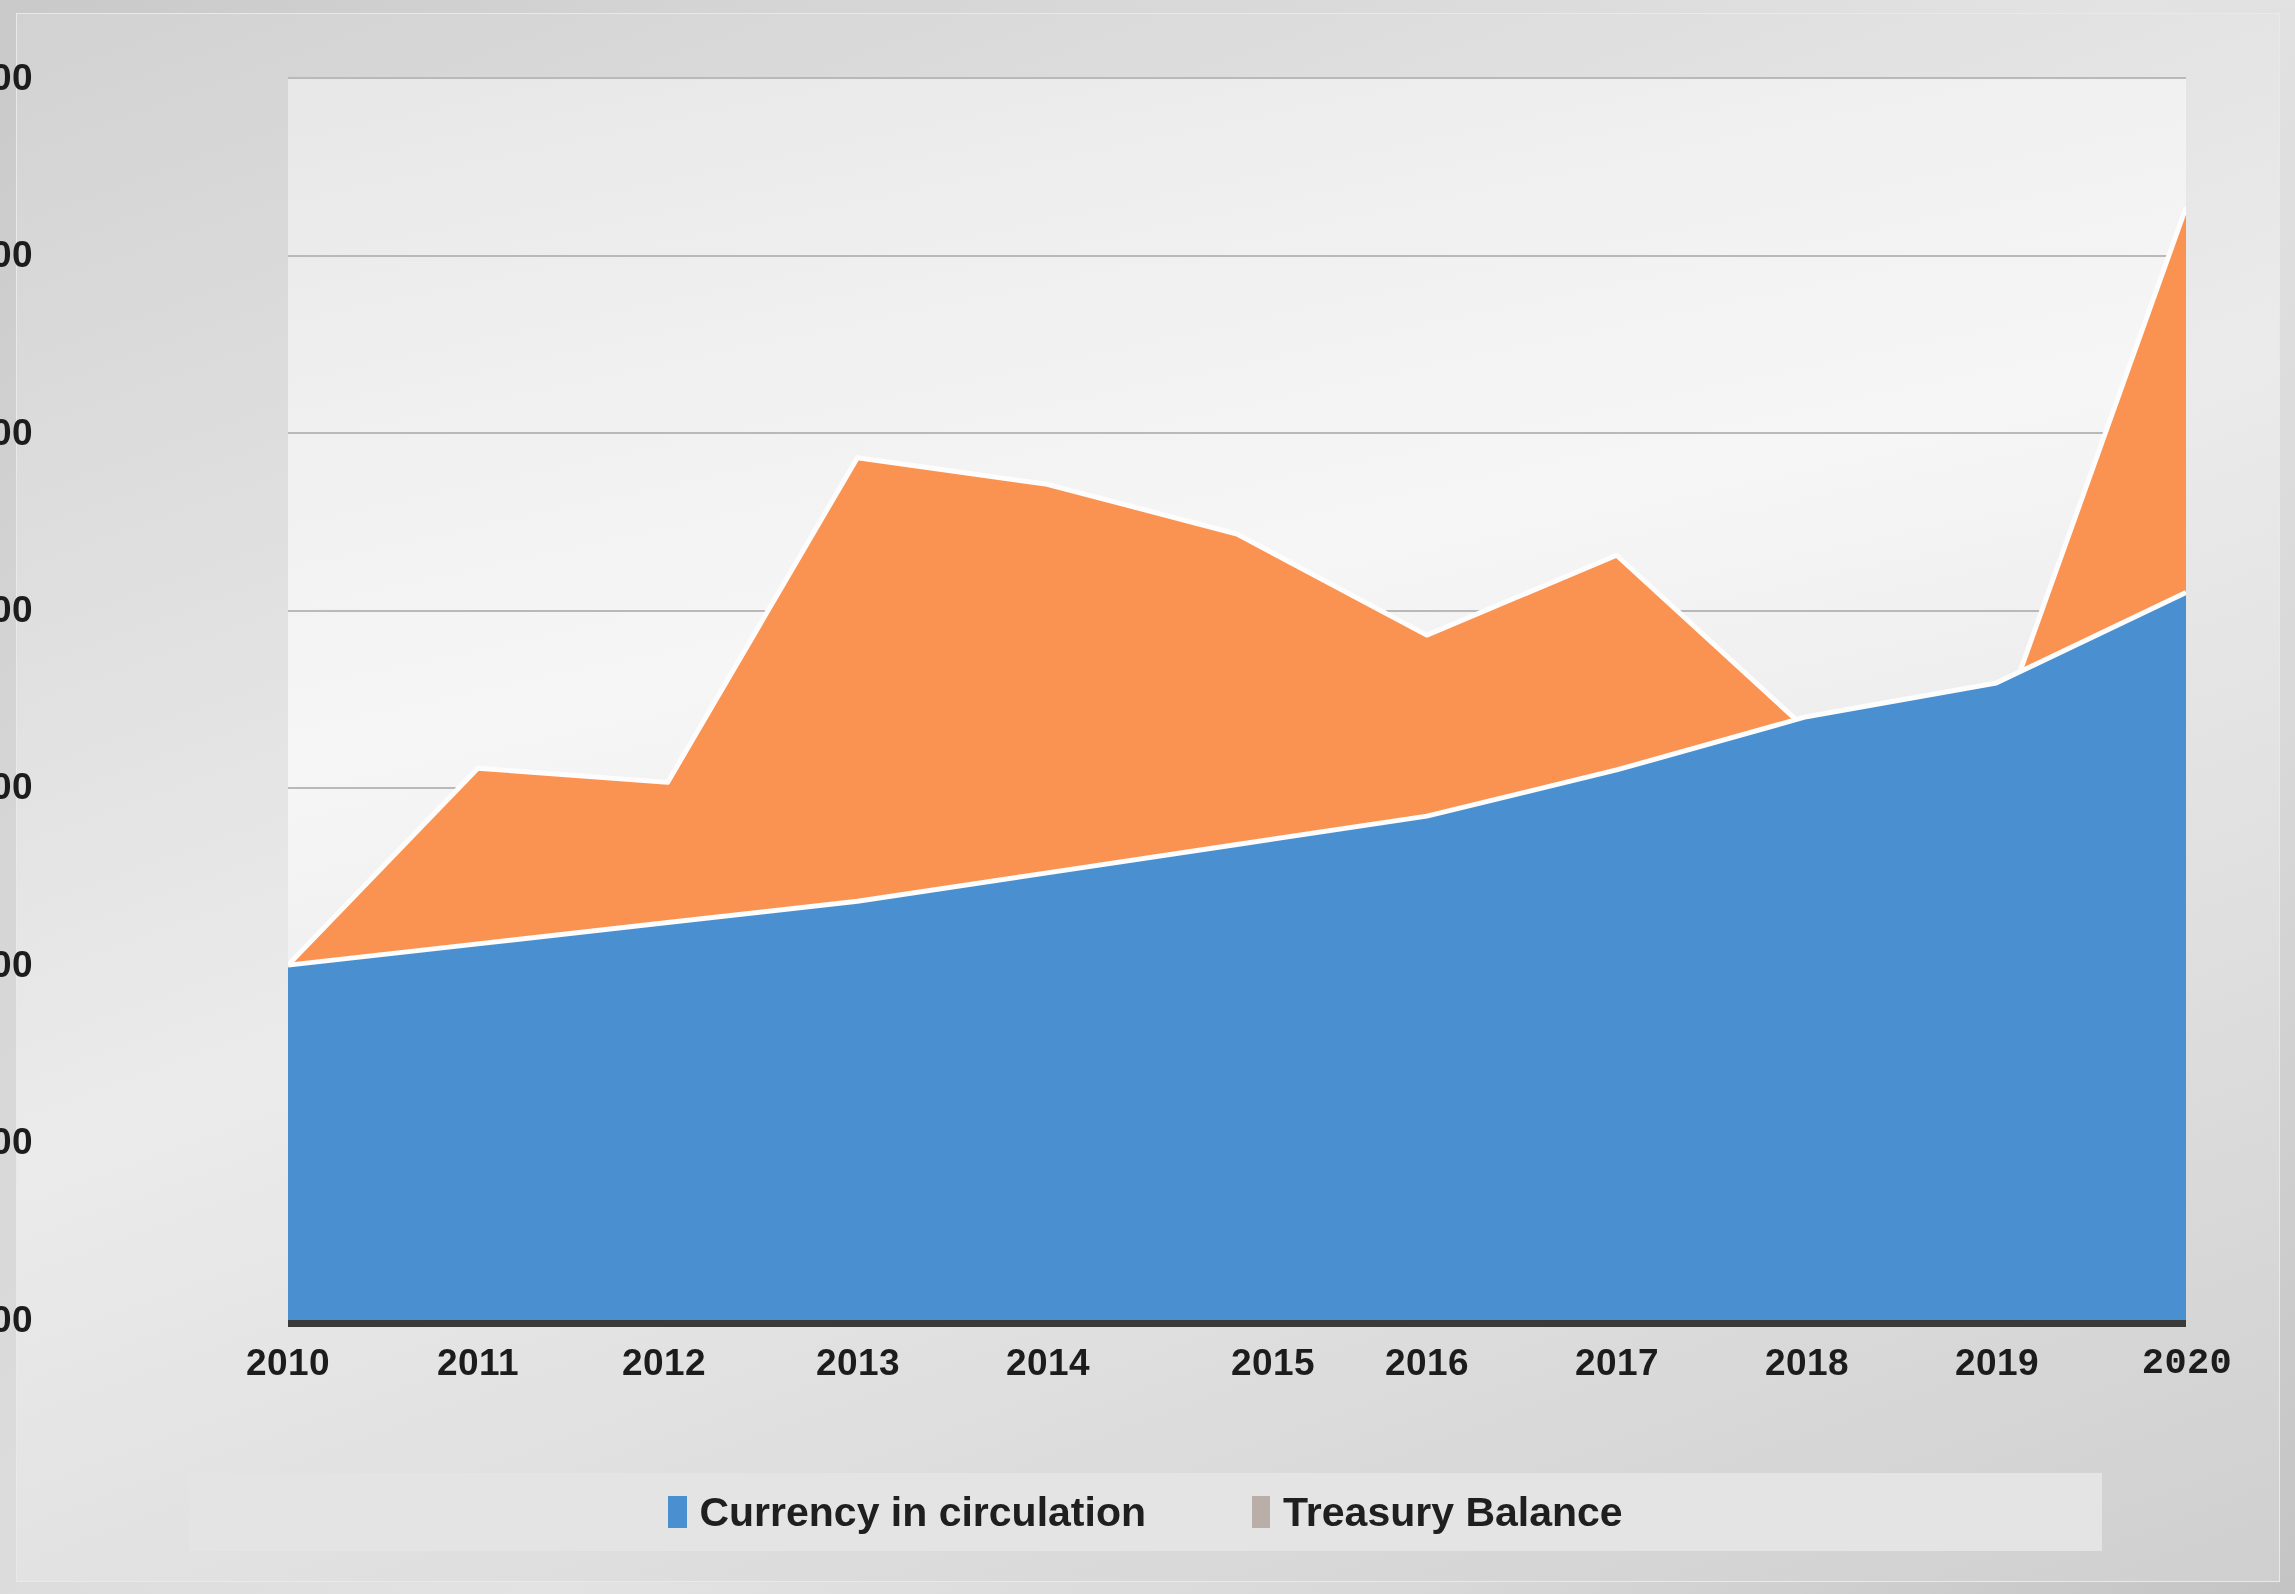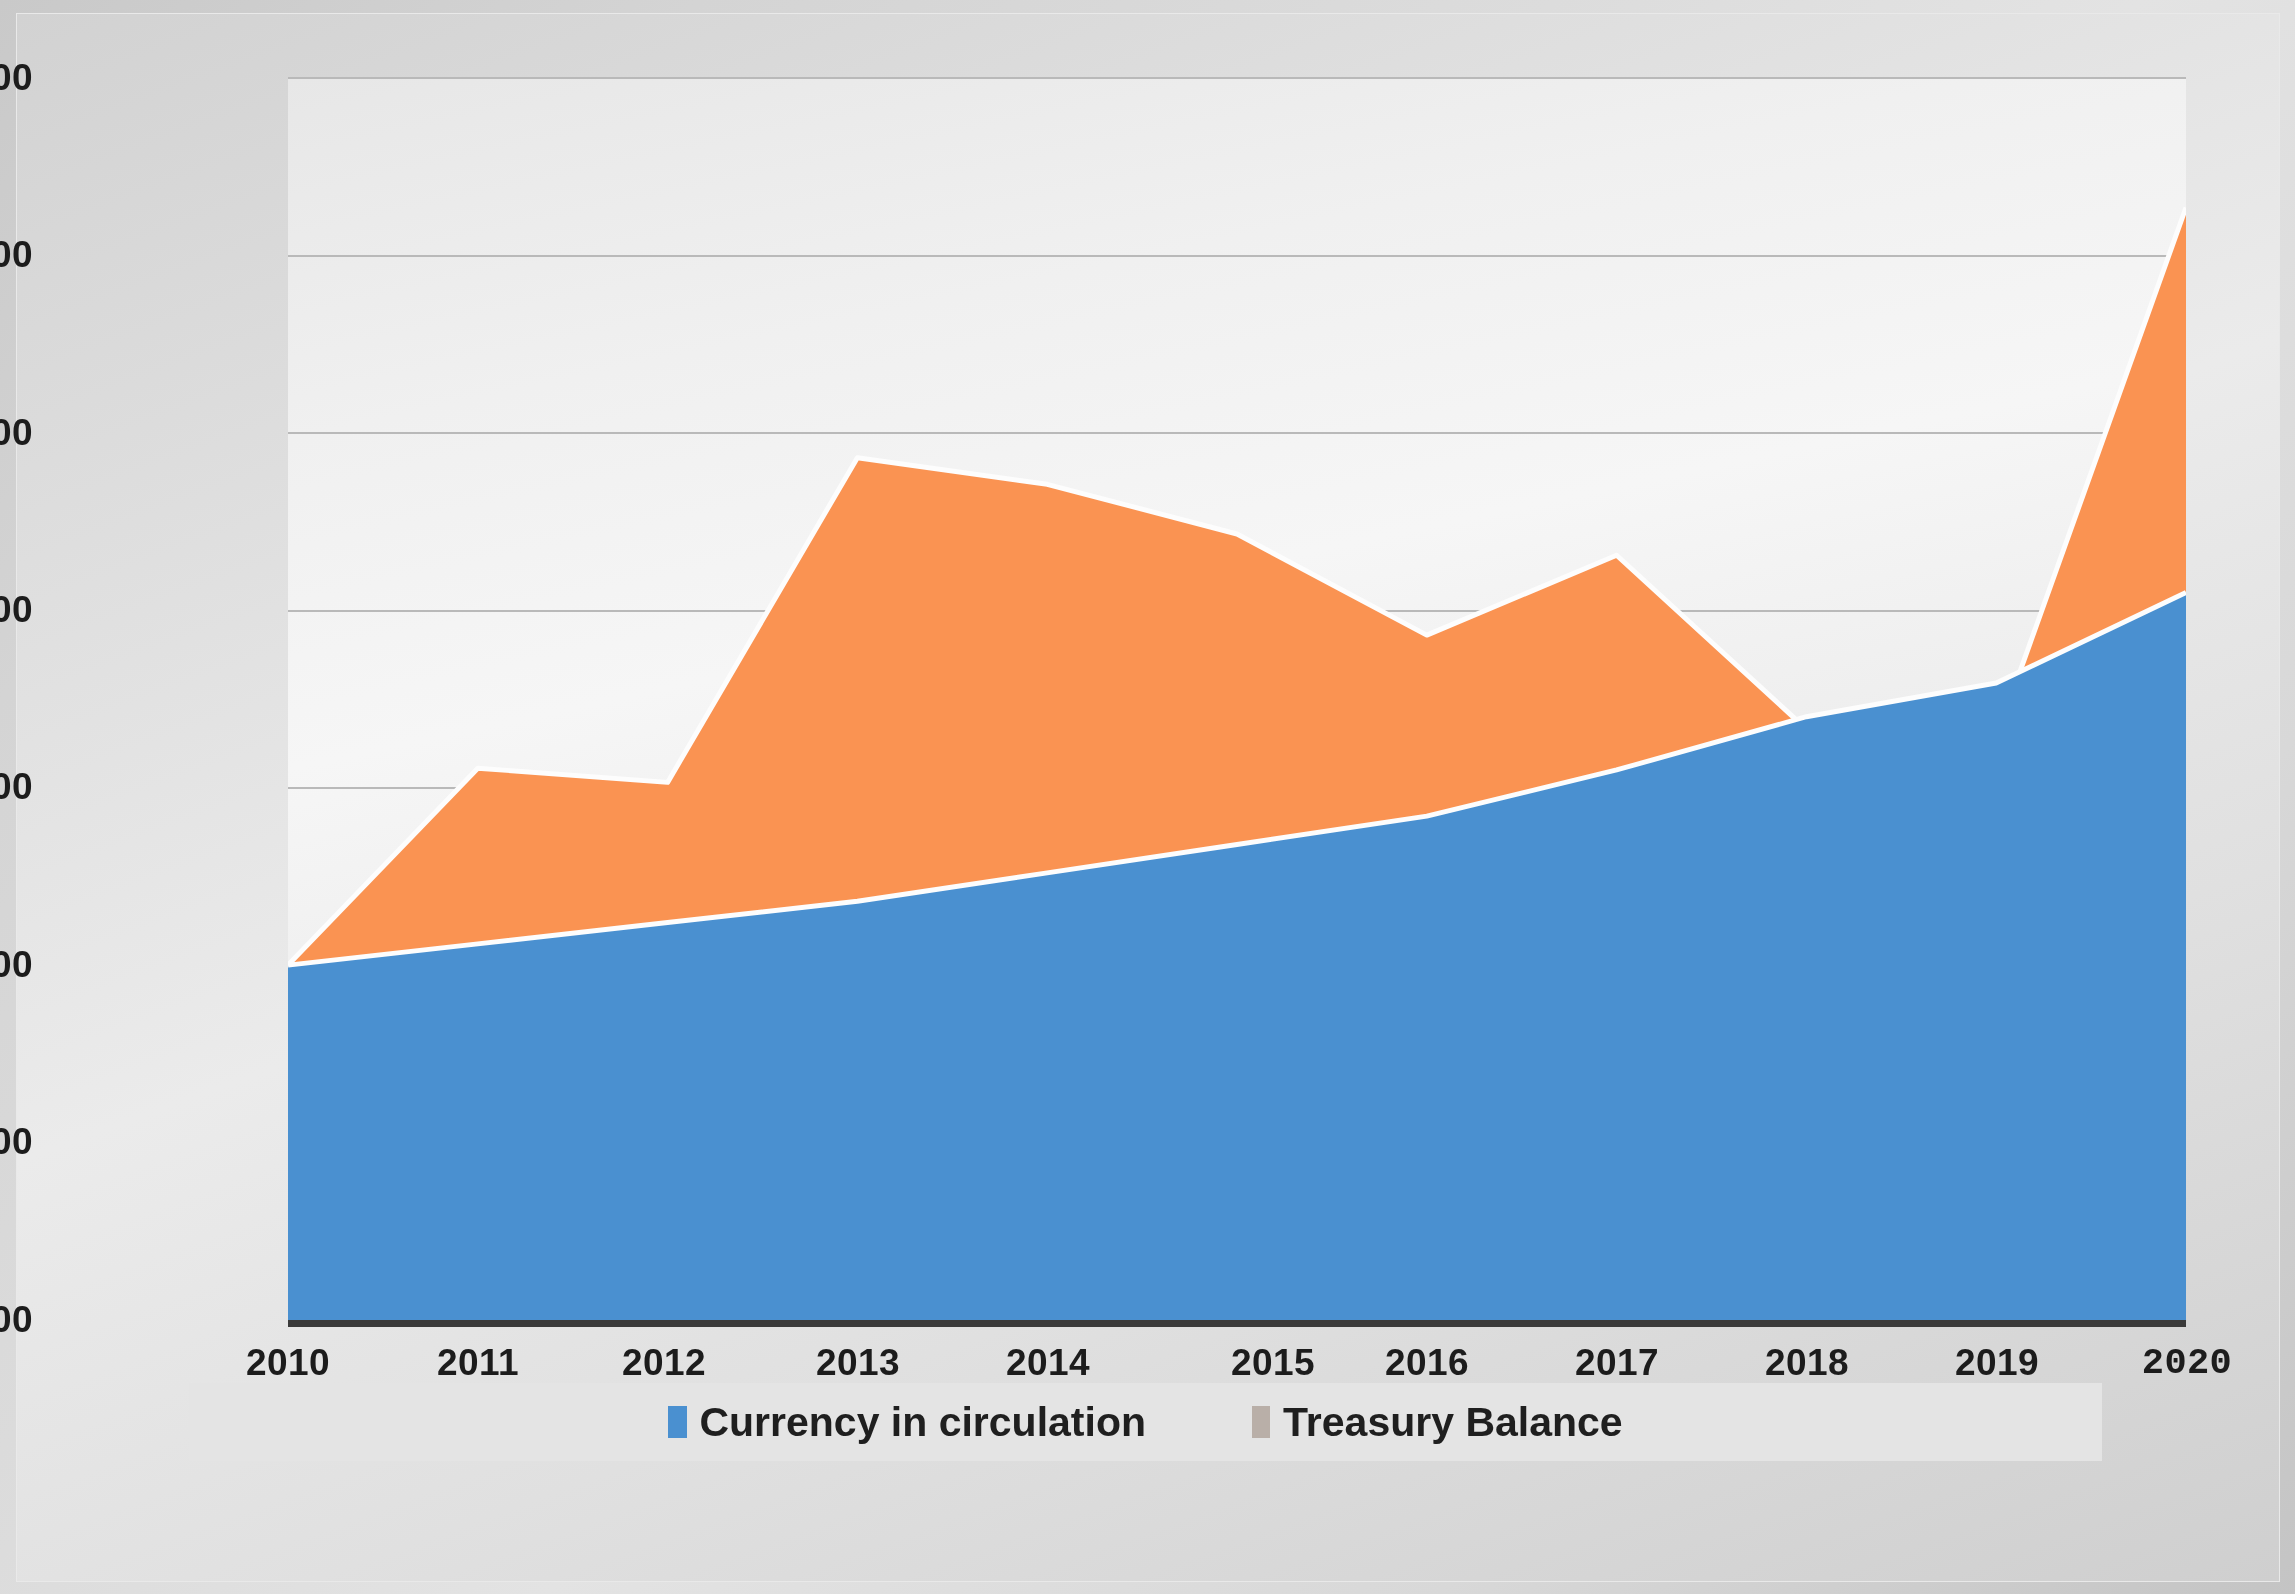--- a/index.html
+++ b/index.html
@@ -90,21 +90,21 @@
     color: #1c1c1c;
     transform: translateX(-50%);
     white-space: nowrap;
     letter-spacing: 0.4px;
   }
 
   
   #legend {
     position: absolute;
     left: 189px;
-    top: 1383px;
+    top: 1473px;
     width: 1913px;
     height: 78px;
     background: #e4e4e4;
     display: flex;
     align-items: center;
     justify-content: center;
     gap: 106px;
     box-sizing: border-box;
   }
   .legend-item {

